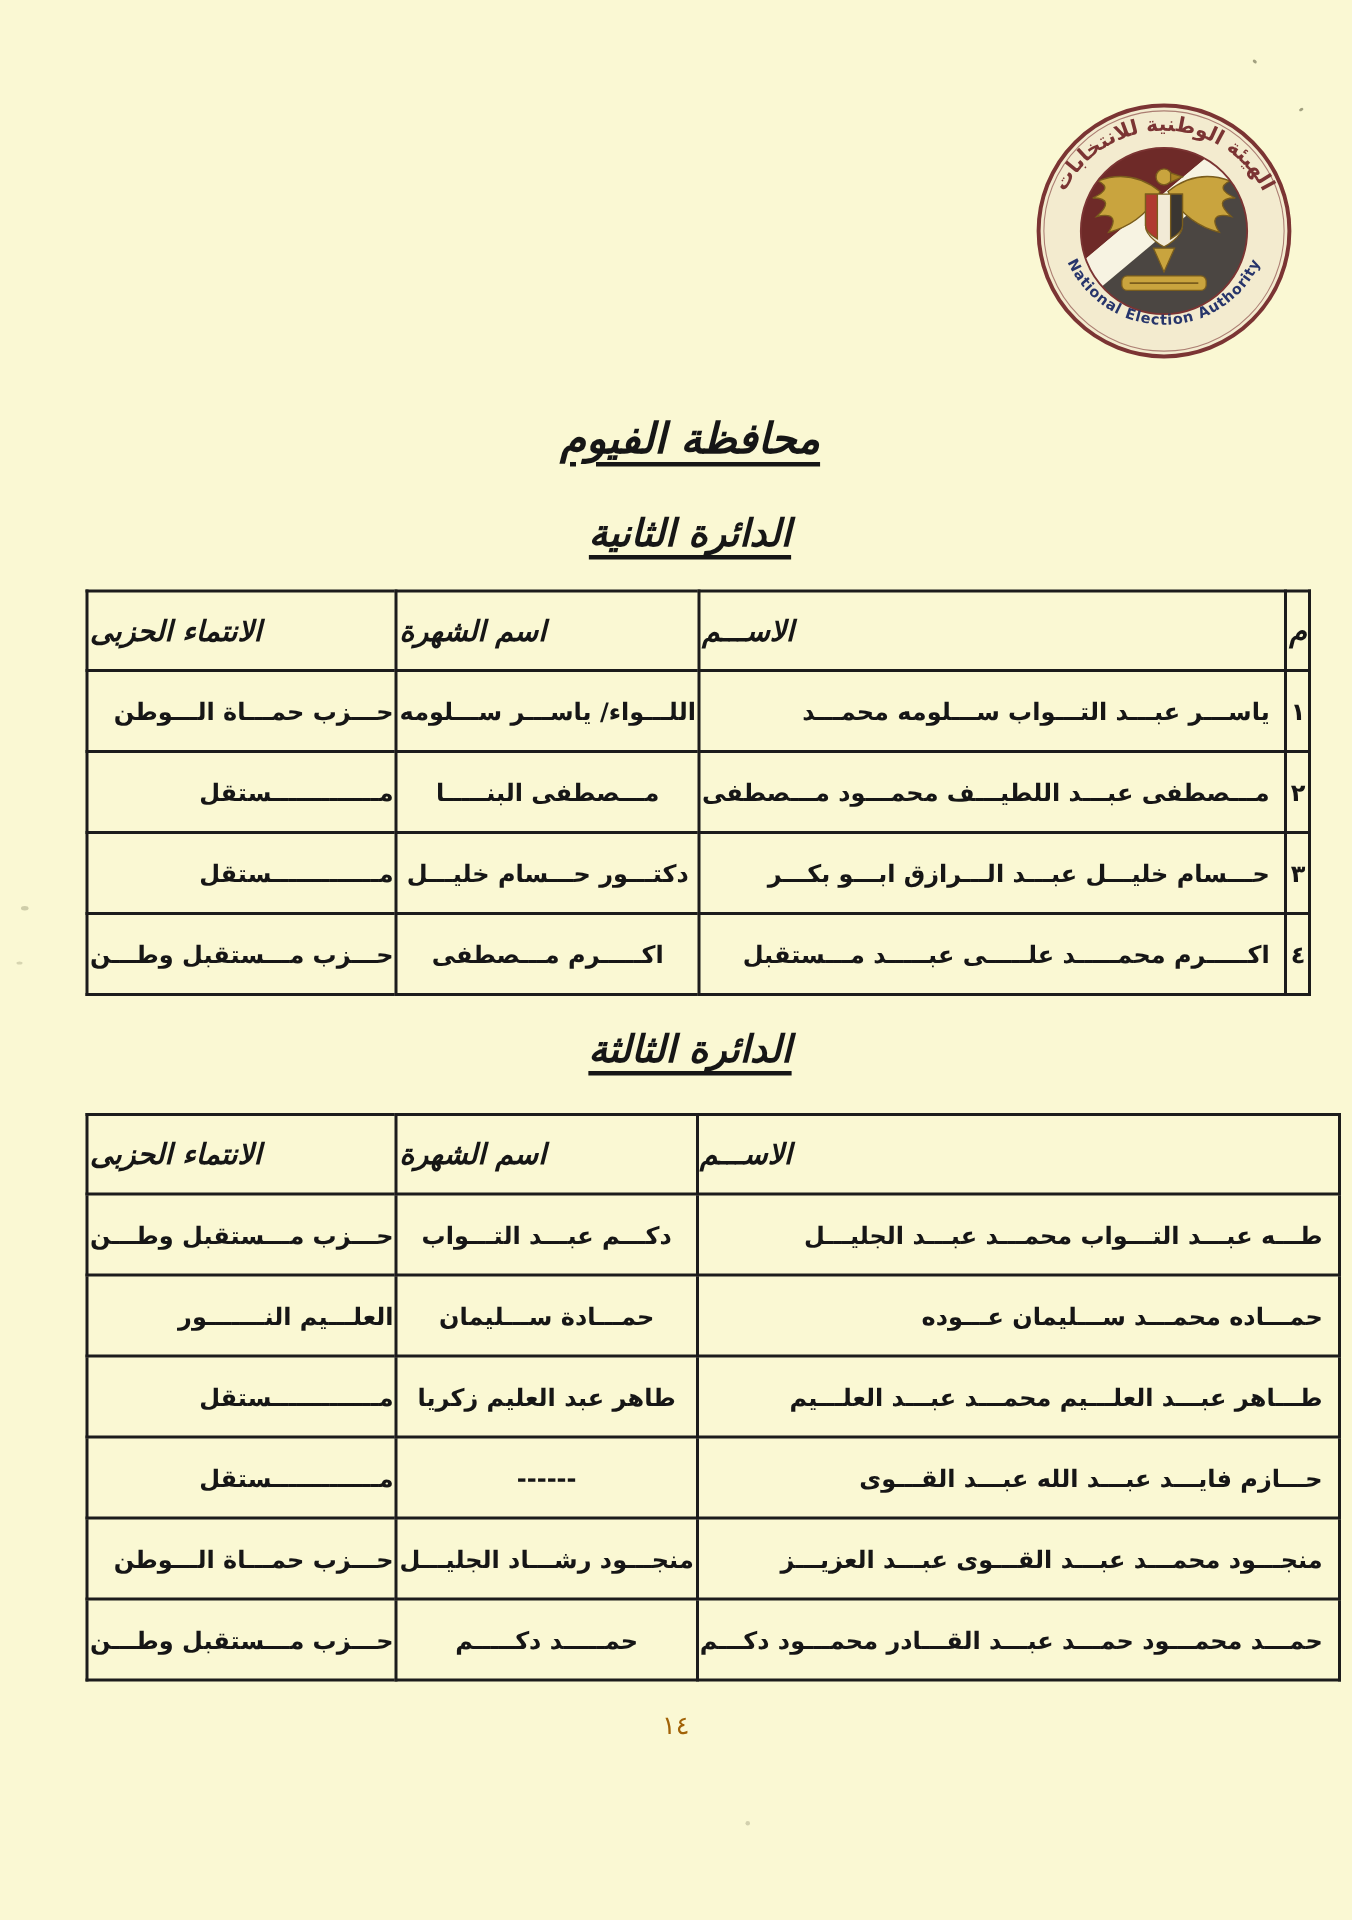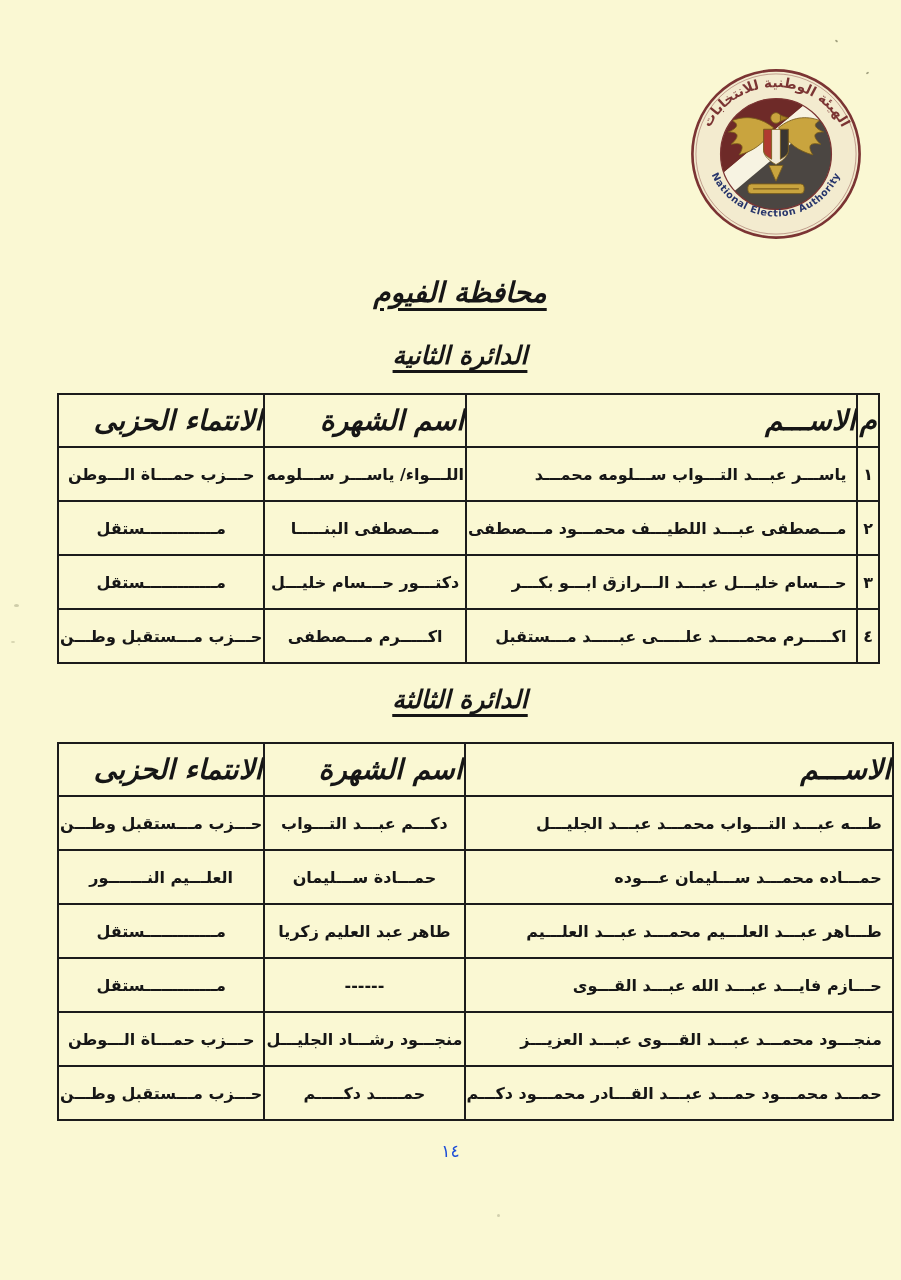--- a/index.html
+++ b/index.html
@@ -29,31 +29,31 @@
     background:transparent;
   }
   .tbl1{top:393px;}
   .tbl2{top:742px;}
   table.roster th, table.roster td{
     border:2px solid #1c1c1c;
     font-weight:bold;
     overflow:hidden;white-space:nowrap;
   }
   table.roster th{
-    height:49px;font-size:28px;font-style:italic;text-align:right;margin-left:16px;
+    height:49px;font-size:19px;font-style:italic;text-align:left;margin-left:16px;
   }
   table.roster td{height:50px;font-size:16px;}
   td.c-num{text-align:center;font-size:15px;}
   td.c-name{text-align:right;padding-right:10px;border-radius:19px;}
   td.c-alias{text-align:center;margin-left:46px;}
-  td.c-party{text-align:center;}
+  td.c-party{}
   
   .page-number{
     position:absolute;top:1141px;left:0;width:901px;text-align:center;
-    font-size:17px;color:#1d4ed8;
+    font-size:17px;color:#a16207;
   }
   
   .speck{position:absolute;background:rgba(90,90,60,.55);border-radius:50%;}
   .sp1{left:835px;top:40px;width:3px;height:2px;transform:rotate(40deg);}
   .sp2{left:866px;top:72px;width:3px;height:2px;transform:rotate(-30deg);}
   .sp3{left:14px;top:604px;width:5px;height:3px;opacity:.5;}
   .sp4{left:11px;top:641px;width:4px;height:2px;opacity:.4;}
   .sp5{left:497px;top:1214px;width:3px;height:3px;opacity:.45;}
 </style>
 </head>

